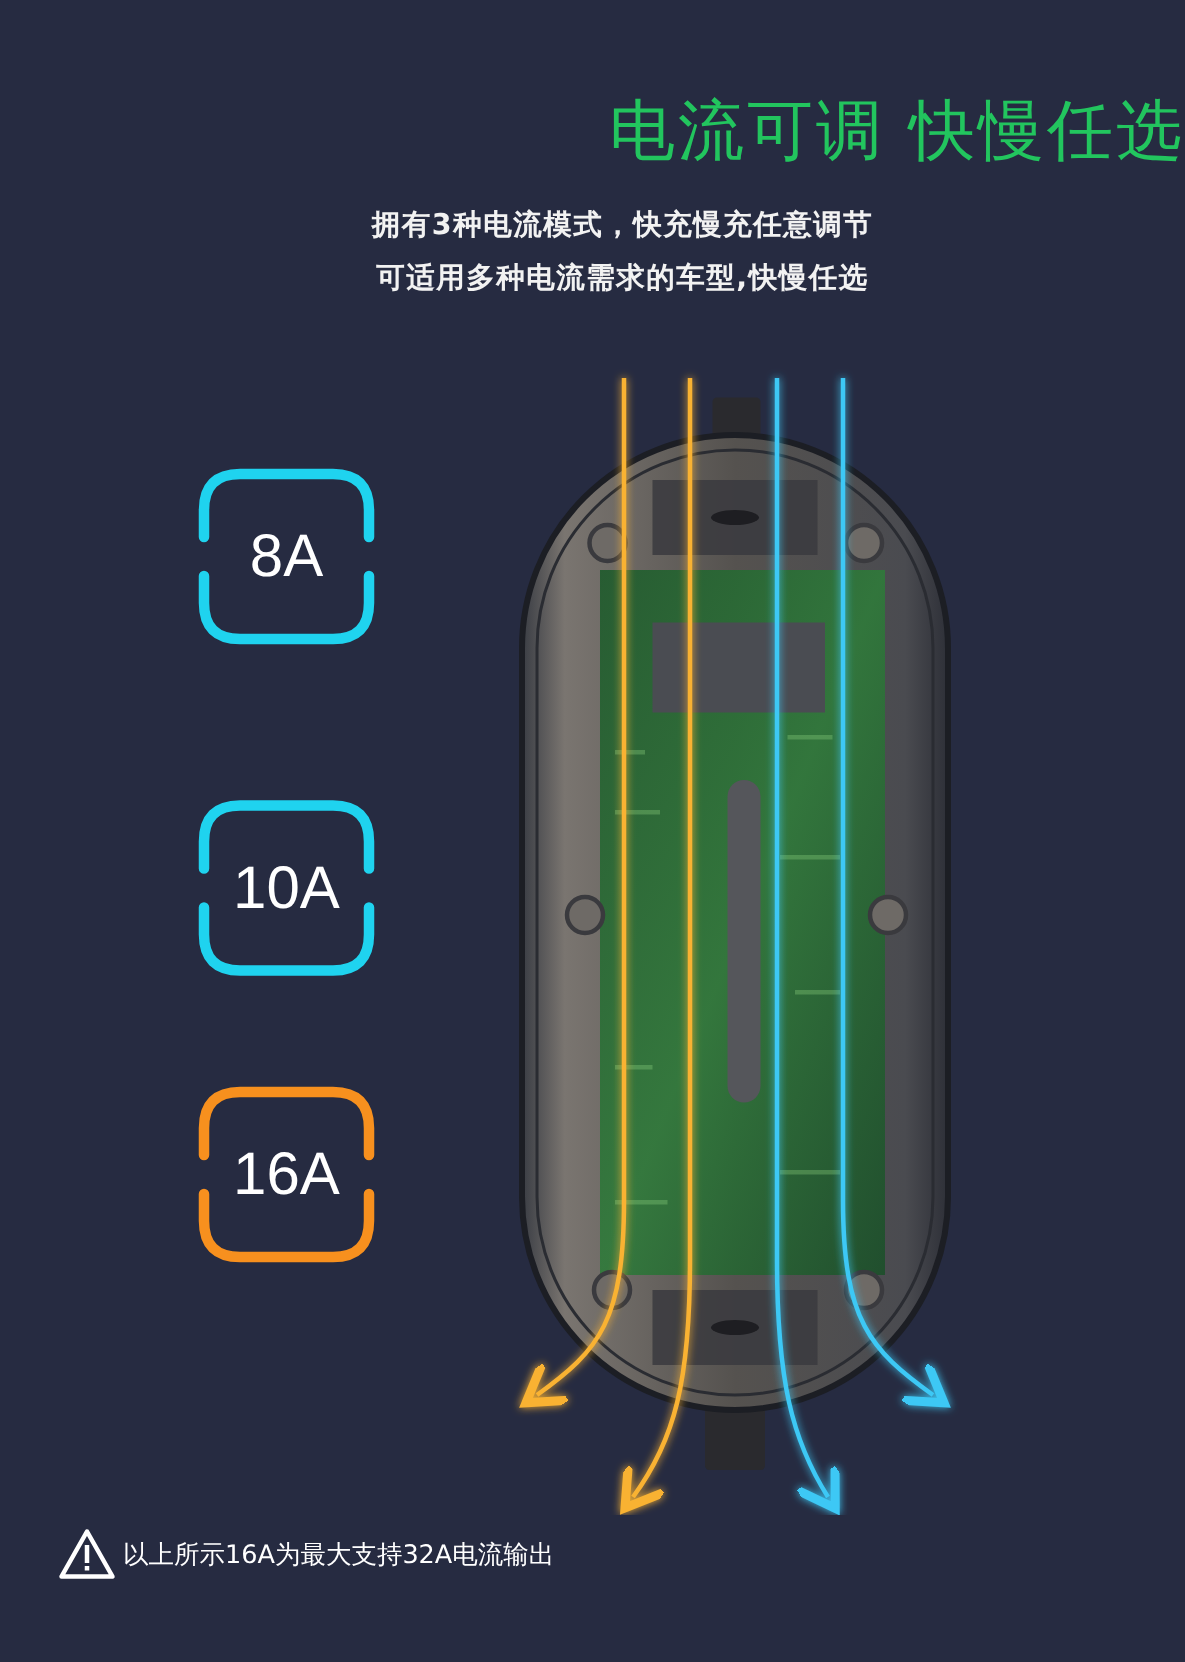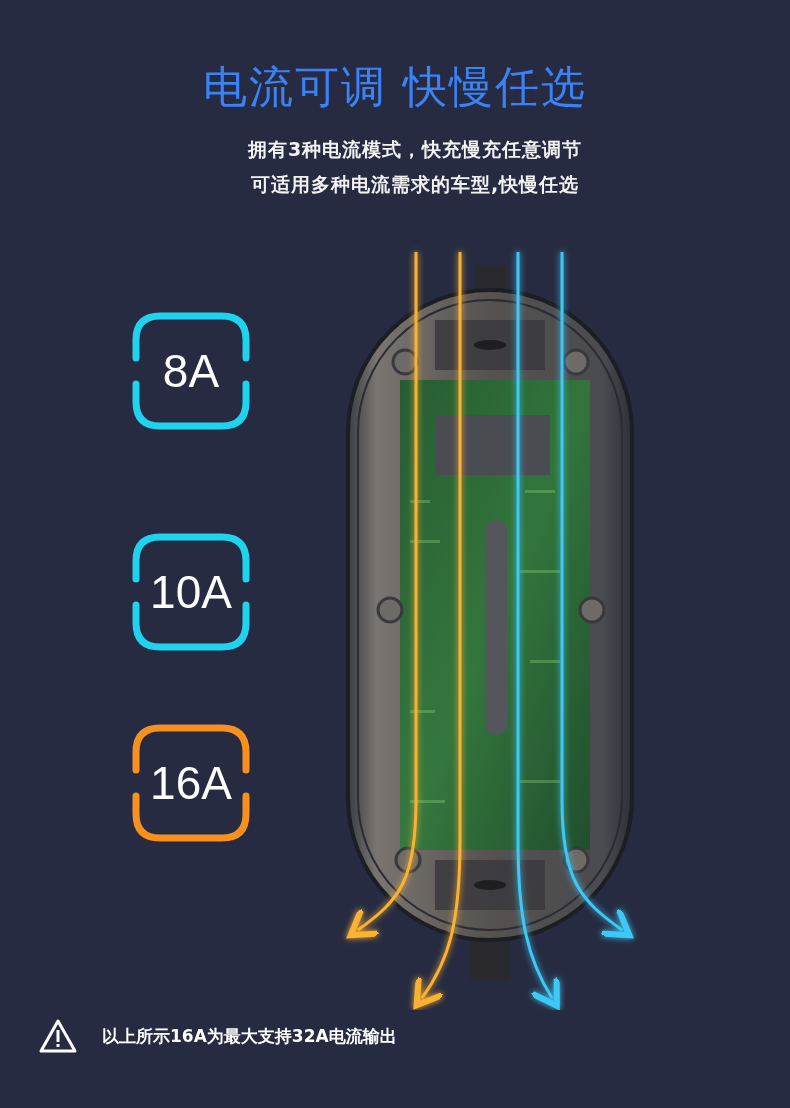--- a/index.html
+++ b/index.html
@@ -6,55 +6,55 @@
   body {
     width: 790px; height: 1108px;
     background: #262b41;
     font-family: "DejaVu Sans", "Liberation Sans", sans-serif;
     color: #ffffff;
     position: relative;
     overflow: hidden;
   }
   .title {
     position: absolute; left: 0; width: 790px; top: 58px;
-    text-align: center; font-size: 44px; font-weight: 500;
-    letter-spacing: 2px; color: #3b82f6;
+    text-align: right; font-size: 44px; font-weight: 500;
+    letter-spacing: 2px; color: #22c55e;
   }
   .subtitle {
     position: absolute; left: 0; width: 790px;
     text-align: center; font-size: 19px; font-weight: bold; color: #f2f2f2;
     letter-spacing: 1px;
     padding-left: 20px;
   }
   .sub1 { top: 137px; }
   .sub2 { top: 172px; }
 
   .badge {
     position: absolute; left: 130px; width: 122px; height: 122px;
   }
   .badge svg { position: absolute; left: 0; top: 0; }
   .badge .label {
     position: absolute; left: 0; top: 0; width: 122px; height: 122px;
     display: flex; align-items: center; justify-content: center;
-    font-size: 46px; font-weight: 500; color: #ffffff;
+    font-size: 40px; font-weight: 500; color: #ffffff;
     font-family: "Liberation Sans", sans-serif;
   }
   .b8 { top: 310px; }
   .b10 { top: 531px; }
   .b16 { top: 722px; }
 
   .device {
     position: absolute; left: 340px; top: 240px; width: 300px; height: 770px;
   }
 
   .notice {
     position: absolute; left: 38px; top: 1018px; display: flex; align-items: center;
   }
   .notice .text {
-    font-size: 17px; font-weight: bold; color: #ffffff; margin-left: 24px;
+    font-size: 17px; font-weight: normal; color: #ffffff; margin-left: 4px;
   }
 </style>
 </head>
 <body>
 
 <div class="title">电流可调  快慢任选</div>
 <div class="subtitle sub1">拥有3种电流模式，快充慢充任意调节</div>
 <div class="subtitle sub2">可适用多种电流需求的车型,快慢任选</div>
 
 <div class="badge b8">

